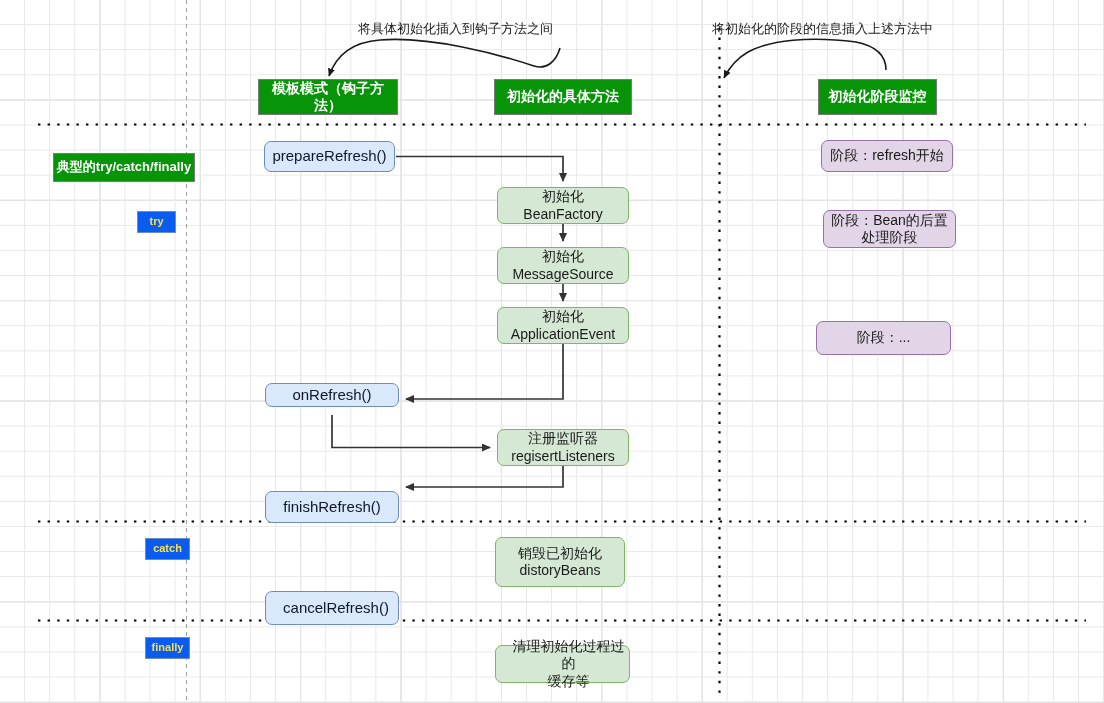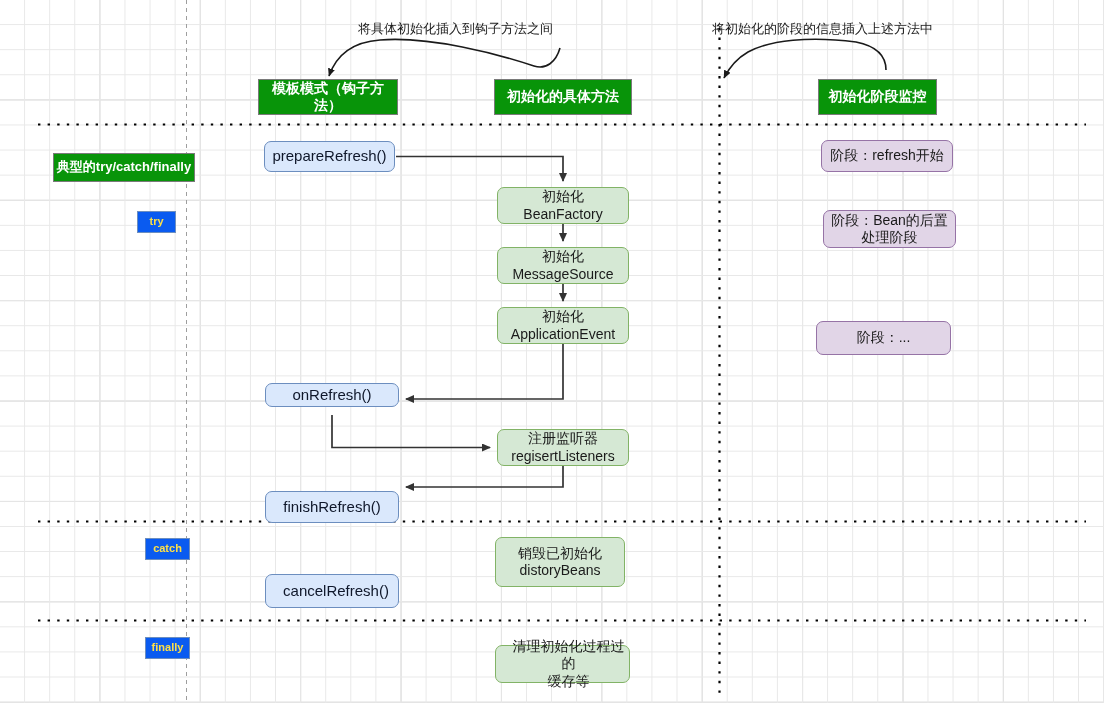--- a/index.html
+++ b/index.html
@@ -157,21 +157,21 @@
 
   <div class="node blue-soft" style="left:264px; top:141px; width:131px; height:31px;">
     <span>prepareRefresh()</span>
   </div>
   <div class="node blue-soft" style="left:265px; top:383px; width:134px; height:24px;">
     <span>onRefresh()</span>
   </div>
   <div class="node blue-soft" style="left:265px; top:471px; width:134px; height:32px;margin-top:20px;">
     <span>finishRefresh()</span>
   </div>
-  <div class="node blue-soft" style="left:265px; top:574px; width:134px; height:34px;padding-left:8px;">
+  <div class="node blue-soft" style="left:265px; top:591px; width:134px; height:34px;padding-left:8px;">
     <span>cancelRefresh()</span>
   </div>
 
   <div class="node green-soft" style="left:497px; top:187px; width:132px; height:37px;">
     <div>
       <div>初始化</div>
       <div>BeanFactory</div>
     </div>
   </div>
   <div class="node green-soft" style="left:497px; top:247px; width:132px; height:37px;">

